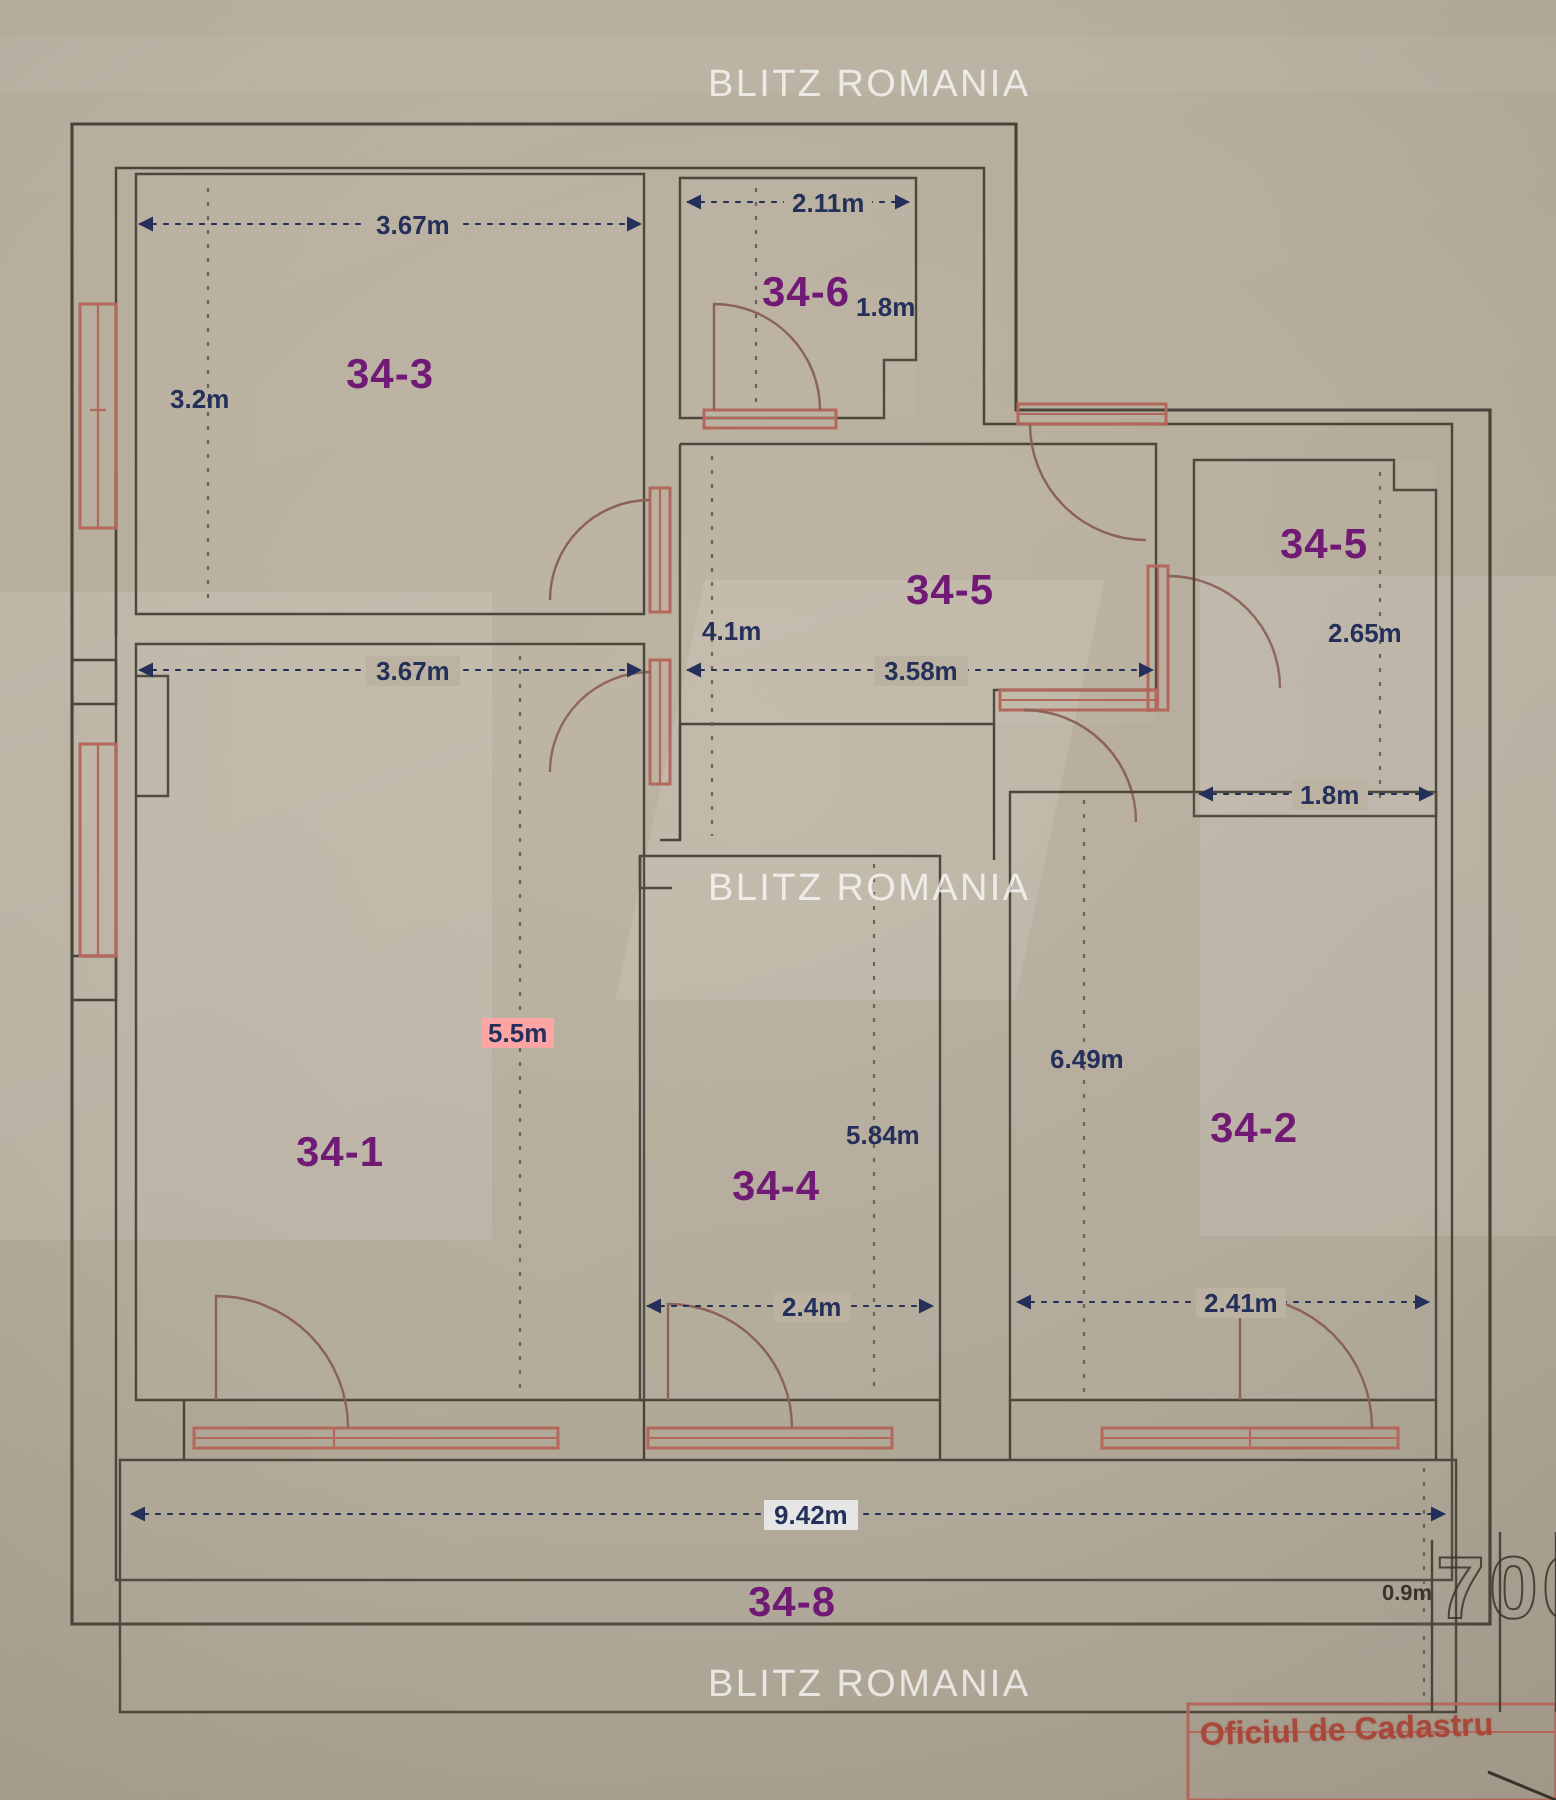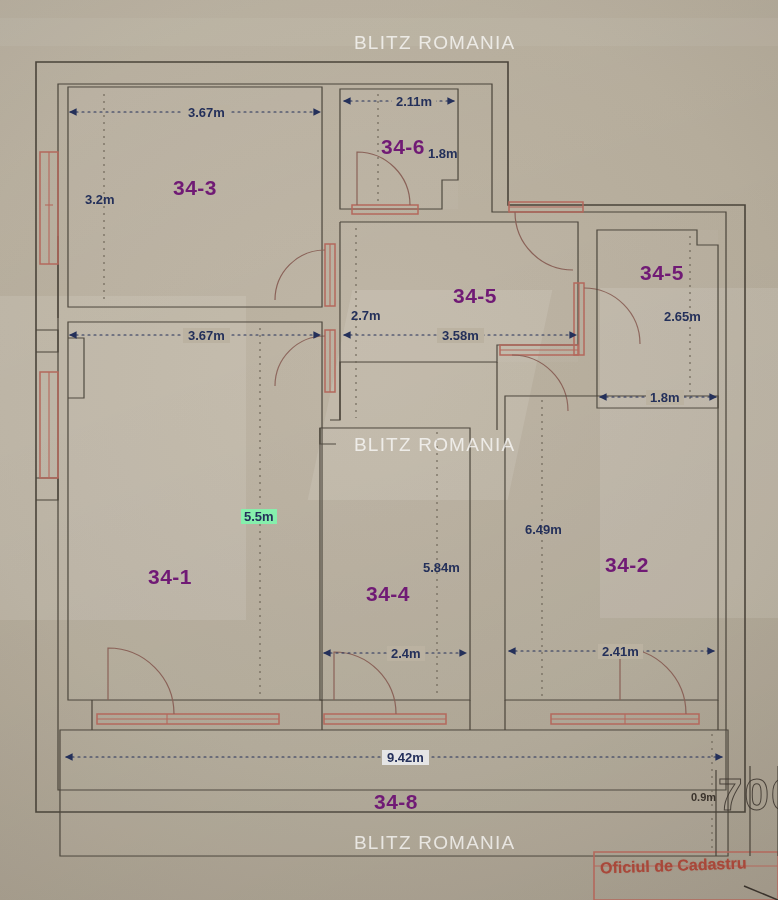--- a/index.html
+++ b/index.html
@@ -278,22 +278,22 @@
   <div class="lbl room" style="left:148px;top:565px;">34-1</div>
   <div class="lbl room" style="left:366px;top:582px;">34-4</div>
   <div class="lbl room" style="left:605px;top:553px;">34-2</div>
   <div class="lbl room" style="left:374px;top:790px;">34-8</div>
 
   <div class="lbl dim" style="left:183px;top:105px;background:#bbb2a1;padding:0 5px;">3.67m</div>
   <div class="lbl dim" style="left:85px;top:192px;">3.2m</div>
   <div class="lbl dim" style="left:392px;top:94px;background:#bbb2a1;padding:0 4px;">2.11m</div>
   <div class="lbl dim" style="left:428px;top:146px;">1.8m</div>
   <div class="lbl dim" style="left:183px;top:328px;background:#bbb2a1;padding:0 5px;">3.67m</div>
-  <div class="lbl dim" style="left:241px;top:509px;background:#86efac;padding:0 3px;">5.5m</div>
-  <div class="lbl dim" style="left:351px;top:308px;">2.7m</div>
+  <div class="lbl dim" style="left:241px;top:509px;background:#fca5a5;padding:0 3px;">5.5m</div>
+  <div class="lbl dim" style="left:351px;top:308px;">4.1m</div>
   <div class="lbl dim" style="left:437px;top:328px;background:#bbb2a1;padding:0 5px;">3.58m</div>
   <div class="lbl dim" style="left:664px;top:309px;">2.65m</div>
   <div class="lbl dim" style="left:646px;top:390px;background:#bbb2a1;padding:0 4px;">1.8m</div>
   <div class="lbl dim" style="left:423px;top:560px;">5.84m</div>
   <div class="lbl dim" style="left:387px;top:646px;background:#bbb2a1;padding:0 4px;">2.4m</div>
   <div class="lbl dim" style="left:525px;top:522px;">6.49m</div>
   <div class="lbl dim" style="left:598px;top:644px;background:#bbb2a1;padding:0 4px;">2.41m</div>
   <div class="lbl dim" style="left:382px;top:750px;background:#e5e5e5;padding:0 5px;">9.42m</div>
   <div class="lbl dim sm" style="left:691px;top:791px;color:#3a332c;">0.9m</div>
 

